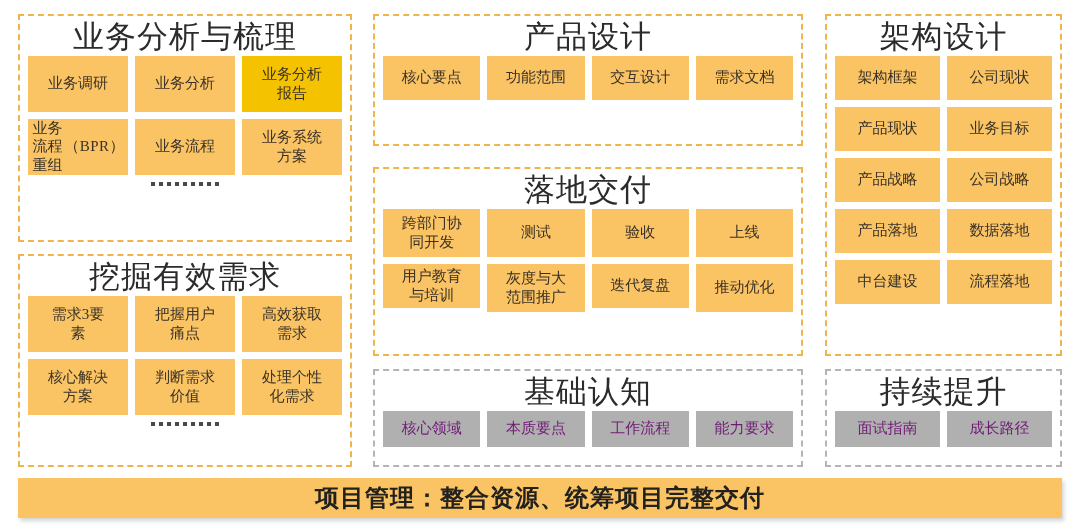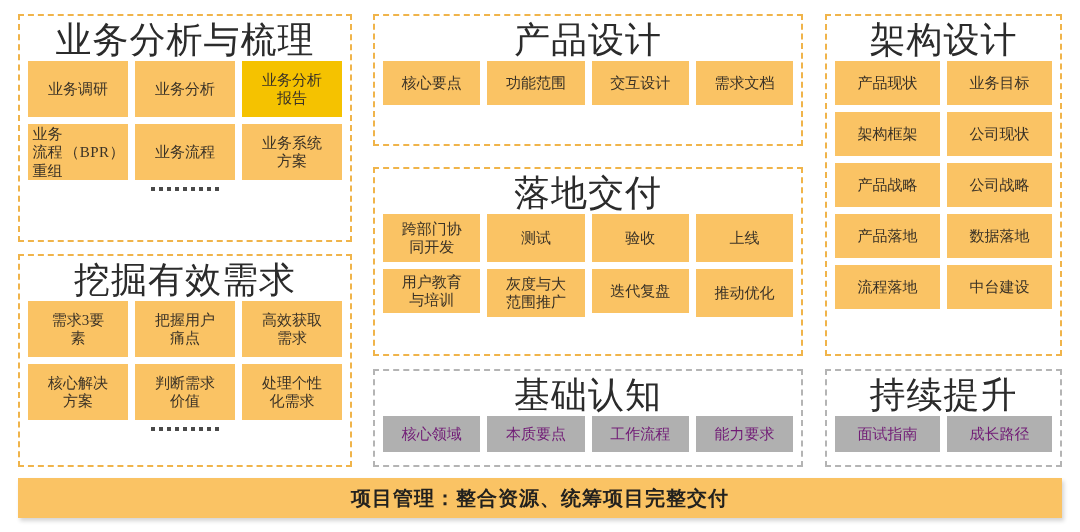--- a/index.html
+++ b/index.html
@@ -15,21 +15,21 @@
   .panel{
     position:absolute;
     box-sizing:border-box;
     border:2px dashed #f0b44a;
     background:#ffffff;
   }
   .panel.gray{border-color:#b4b4b4;}
 
   .panel-title{
     text-align:center;
-    font-size:36px;
+    font-size:31px;
     line-height:1.18;
     color:#2b2b2b;
     font-weight:400;
     letter-spacing:1px;
     margin:0;
     padding-top:3px;
     white-space:nowrap;
   }
 
   
@@ -76,21 +76,21 @@
 
   
   .footer{
     position:absolute;
     left:18px;top:478px;
     width:1044px;height:40px;
     background:#fac364;
     box-shadow:2px 3px 4px rgba(0,0,0,.17);
     display:flex;align-items:center;justify-content:center;
     color:#22211e;
-    font-size:20px;
+    font-size:24px;
     font-weight:bold;
     letter-spacing:1px;
     box-sizing:border-box;
   }
 </style>
 </head>
 <body>
 
 <div class="canvas">
 
@@ -199,38 +199,38 @@
         <div class="chip gray h36">工作流程</div>
         <div class="chip gray h36">能力要求</div>
       </div>
     </div>
   </div>
 
   <div class="panel" style="left:825px;top:14px;width:237px;height:342px;">
     <div class="panel-title">架构设计</div>
     <div class="rows">
       <div class="row">
+        <div class="chip h44">架构框架</div>
+        <div class="chip h44">公司现状</div>
+      </div>
+      <div class="row">
         <div class="chip h44">产品现状</div>
         <div class="chip h44">业务目标</div>
       </div>
       <div class="row">
-        <div class="chip h44">架构框架</div>
-        <div class="chip h44">公司现状</div>
-      </div>
-      <div class="row">
         <div class="chip h44">产品战略</div>
         <div class="chip h44">公司战略</div>
       </div>
       <div class="row">
         <div class="chip h44">产品落地</div>
         <div class="chip h44">数据落地</div>
       </div>
       <div class="row">
+        <div class="chip h44">中台建设</div>
         <div class="chip h44">流程落地</div>
-        <div class="chip h44">中台建设</div>
       </div>
     </div>
   </div>
 
   <div class="panel gray" style="left:825px;top:369px;width:237px;height:98px;">
     <div class="panel-title">持续提升</div>
     <div class="rows">
       <div class="row">
         <div class="chip gray h36">面试指南</div>
         <div class="chip gray h36">成长路径</div>

